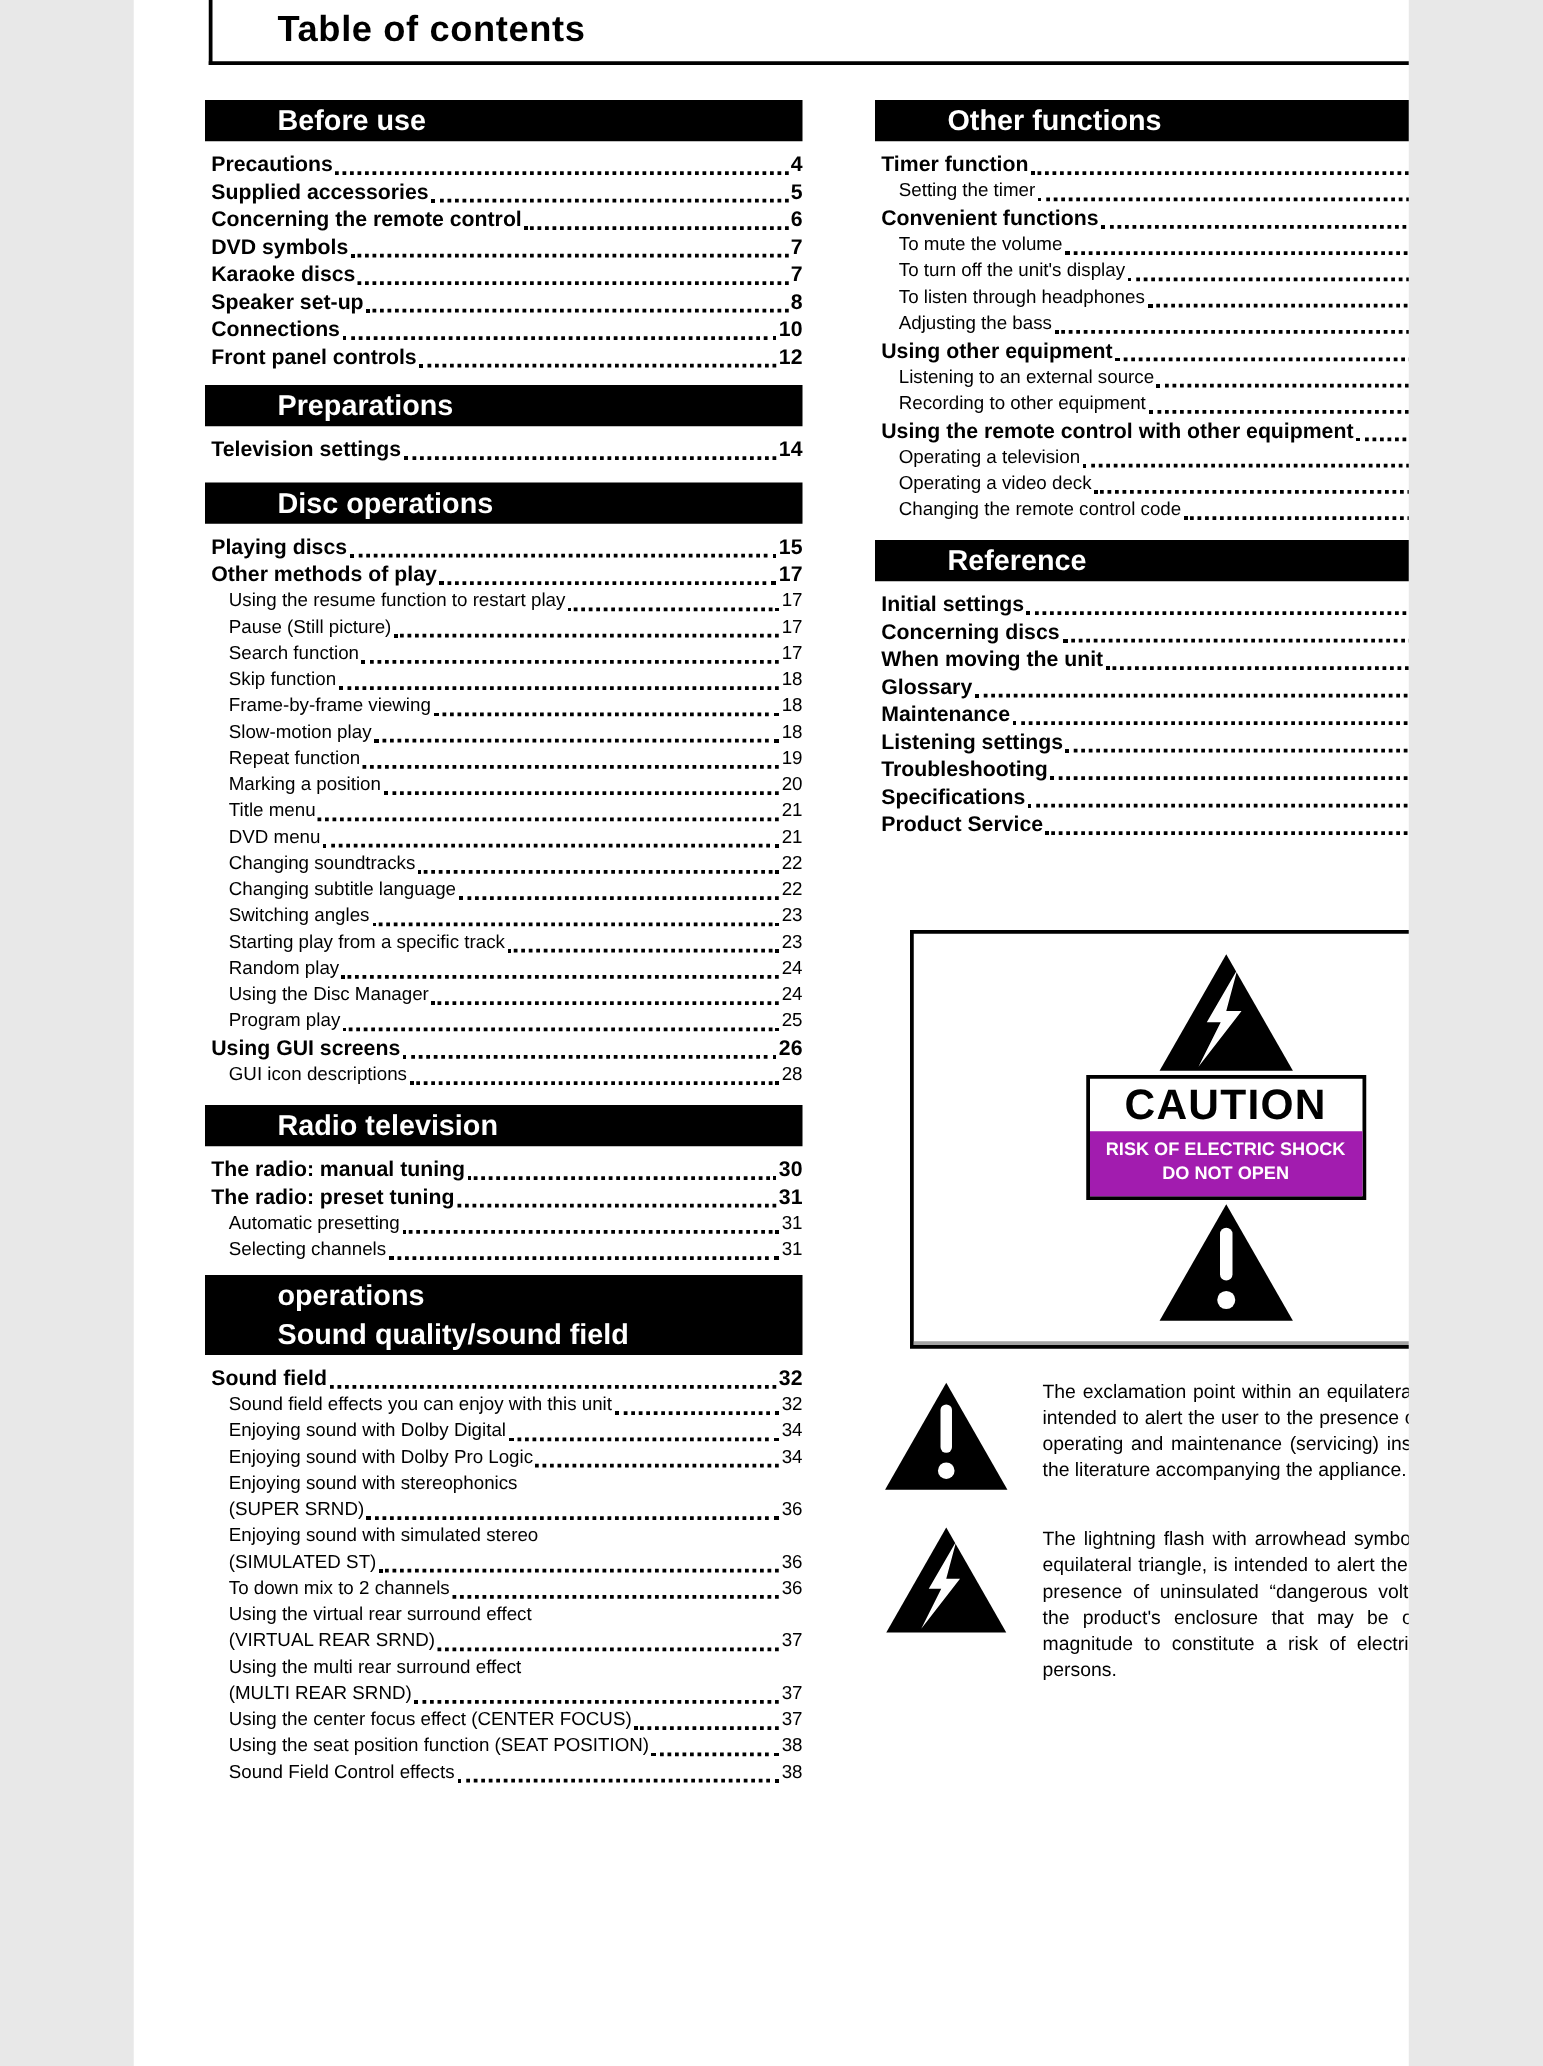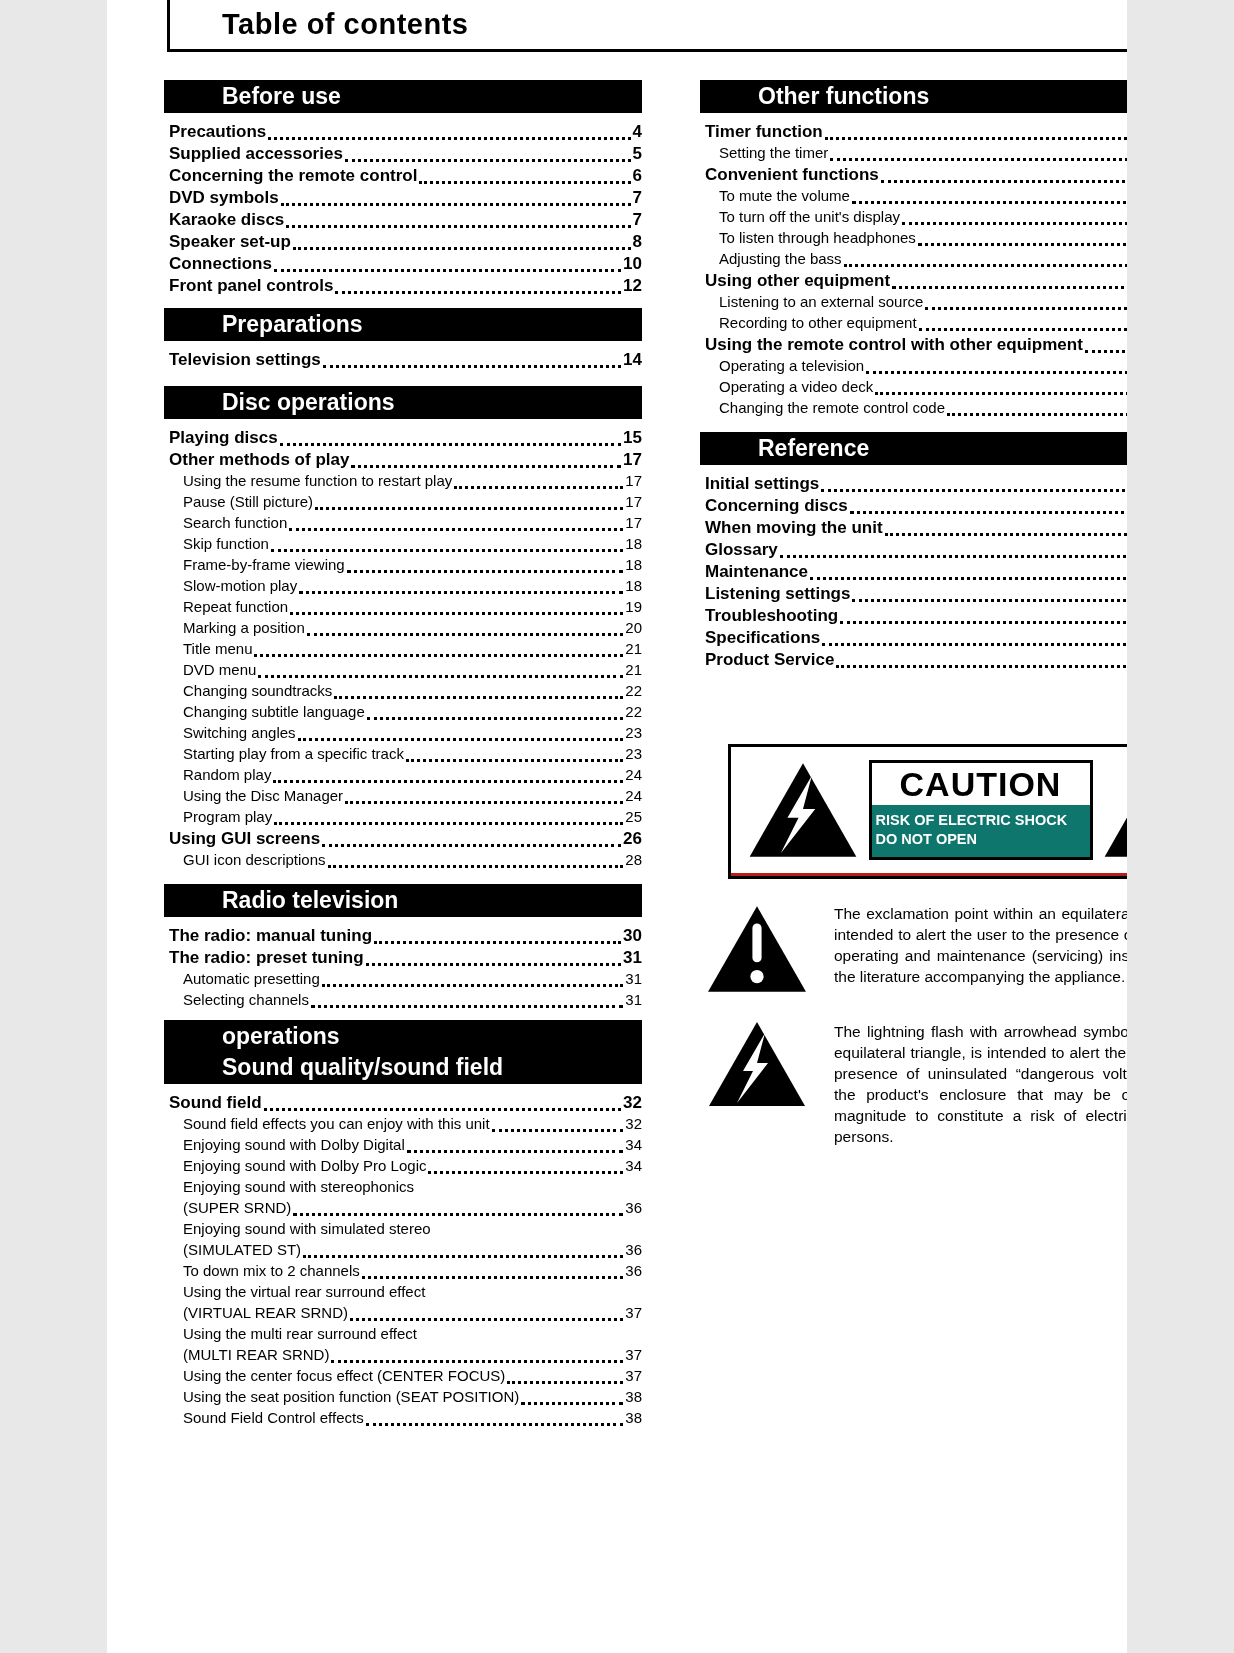--- a/index.html
+++ b/index.html
@@ -19,26 +19,26 @@
   .row{display:flex;align-items:baseline;}
   .row.main{font-weight:bold;font-size:17px;height:22px;padding-left:5px;}
   .row.sub{font-size:15px;height:21px;padding-left:19px;}
   .row .t{white-space:nowrap;}
   .leader{flex:1 1 auto;min-width:8px;border-bottom:3px dotted #000;align-self:flex-end;
           margin:0 2px 4px 2px;}
   .pg{white-space:nowrap;}
   
   .caution-box{margin:72px 0 0 28px;width:505px;border:3px solid #000;box-sizing:border-box;}
   .caution-top{display:flex;align-items:center;justify-content:space-between;
-               padding:13px 14px;border-bottom:3px solid #b91c1c;}
+               padding:13px 14px;border-bottom:3px solid #a3a3a3;flex-direction:column;}
   .tri-icon{display:block;flex:0 0 auto;}
   .caution-panel{width:218px;border:3px solid #000;}
   .caution-word{text-align:center;font-weight:bold;font-size:34px;line-height:40px;
                 letter-spacing:1px;padding:1px 0;}
-  .caution-black{background:#0f766e;color:#fff;text-align:left;font-weight:bold;
+  .caution-black{background:#a21caf;color:#fff;text-align:center;font-weight:bold;
                  font-size:14.5px;line-height:19px;padding:6px 4px 8px;}
   .caution-text{display:flex;padding:16px 10px 18px 52px;font-size:16px;line-height:20.5px;}
   .cprefix{white-space:nowrap;}
   
   .note{display:flex;margin:22px 0 0 6px;width:500px;}
   .note .tri-icon{margin-right:26px;}
   .note-text{flex:1;font-size:15.5px;line-height:21px;text-align:justify;padding-top:2px;}
   
   .sidebar{position:absolute;left:1125px;top:75px;width:103px;height:775px;
            border:2px solid #000;box-sizing:border-box;}

